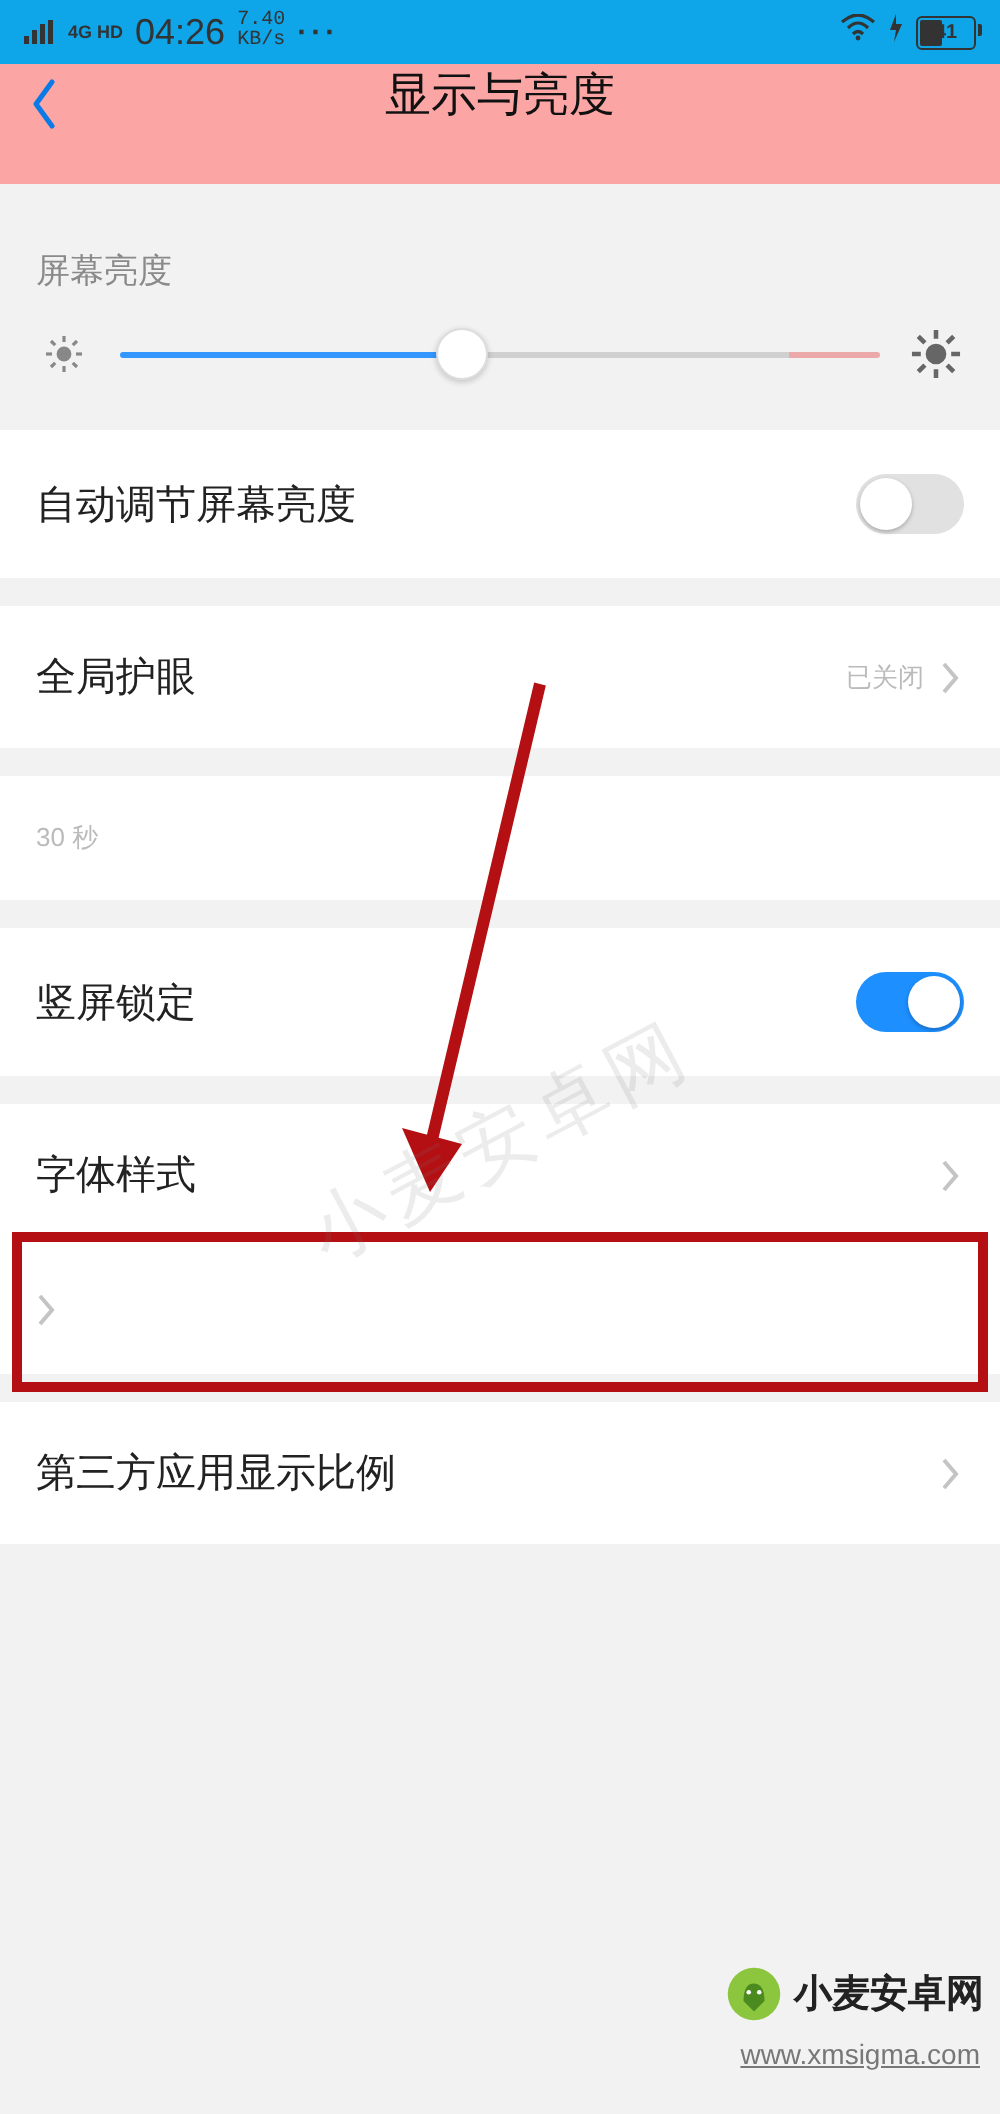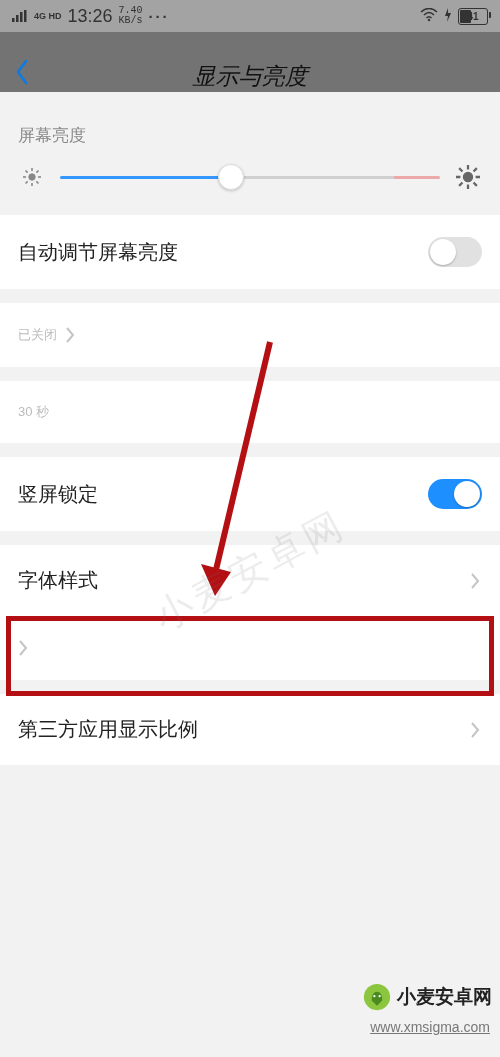--- a/index.html
+++ b/index.html
@@ -7,21 +7,21 @@
       width: 500px;
       height: 1057px;
       background: #f2f2f2;
       font-family: -apple-system, "PingFang SC", "Microsoft YaHei", sans-serif;
       color: #222;
       position: relative;
       overflow: hidden;
     }
     .status-bar {
       height: 32px;
-      background: #a3a3a3;
+      background: #0ea5e9;
       display: flex;
       align-items: center;
       padding: 0 12px;
       font-size: 15px;
       font-weight: 500;
       color: #333;
     }
     .status-left { display: flex; align-items: center; gap: 6px; }
     .status-right { margin-left: auto; display: flex; align-items: center; gap: 6px; }
     .sig-icon svg { display:block; }
@@ -32,26 +32,25 @@
       position: relative; display: flex; align-items: center;
     }
     .battery::after {
       content: ""; position: absolute; right: -4px; top: 3px; width: 2px; height: 6px;
       background: #333; border-radius: 0 1px 1px 0;
     }
     .battery-fill { position:absolute; left:1px; top:1px; bottom:1px; width:40%; background:#333; border-radius:1px; }
 
     .title-bar {
       height: 60px;
-      background: #737373;
+      background: #fca5a5;
       display: flex;
-      align-items: flex-end;
+      align-items: flex-start;
       padding: 0 14px;
       position: relative;
-      font-style: italic;
     }
     .back-btn { width: 30px; height: 40px; display: flex; align-items: center; justify-content: flex-start; }
     .back-btn svg { stroke: #0a7ae6; }
     .title-text {
       position: absolute; left: 0; right: 0; text-align: center;
       font-size: 23px; font-weight: 500; color: #111;
     }
 
     .section-gap { height: 18px; }
     .section-label {
@@ -137,21 +136,21 @@
   <div class="status-left">
     <span class="sig-icon">
       <svg width="16" height="12" viewBox="0 0 16 12">
           <rect x="0" y="8" width="2.5" height="4" fill="#333"></rect>
           <rect x="4" y="5" width="2.5" height="7" fill="#333"></rect>
           <rect x="8" y="2" width="2.5" height="10" fill="#333"></rect>
           <rect x="12" y="0" width="2.5" height="12" fill="#333"></rect>
         </svg>
     </span>
     <span style="font-size:9px;font-weight:700;line-height:1">4G HD</span>
-    <span style="font-size:18px;font-weight:500">13:26</span>
+    <span style="font-size:18px;font-weight:500">04:26</span>
     <span class="kbs">
       <span>7.40</span>
       <span>KB/s</span>
     </span>
     <span class="dots">···</span>
   </div>
   <div class="status-right">
     <span>
       <svg width="18" height="14" viewBox="0 0 18 14">
           <path d="M1 4 Q9 -3 17 4" stroke="#333" stroke-width="1.6" fill="none"></path>
@@ -224,20 +223,21 @@
 <div class="row">
   <span class="label">自动调节屏幕亮度</span>
   <div class="toggle off">
       <div class="knob"></div>
     </div>
 </div>
 
 <div class="group-gap"></div>
 
 <div class="row">
+  <span class="label">全局护眼</span>
   <span class="value">已关闭</span>
   <span class="chevron">
       <svg width="10" height="18" viewBox="0 0 10 18">
         <polyline points="2,2 8,9 2,16" fill="none" stroke-width="2"></polyline>
       </svg>
     </span>
 </div>
 
 <div class="group-gap"></div>
 

